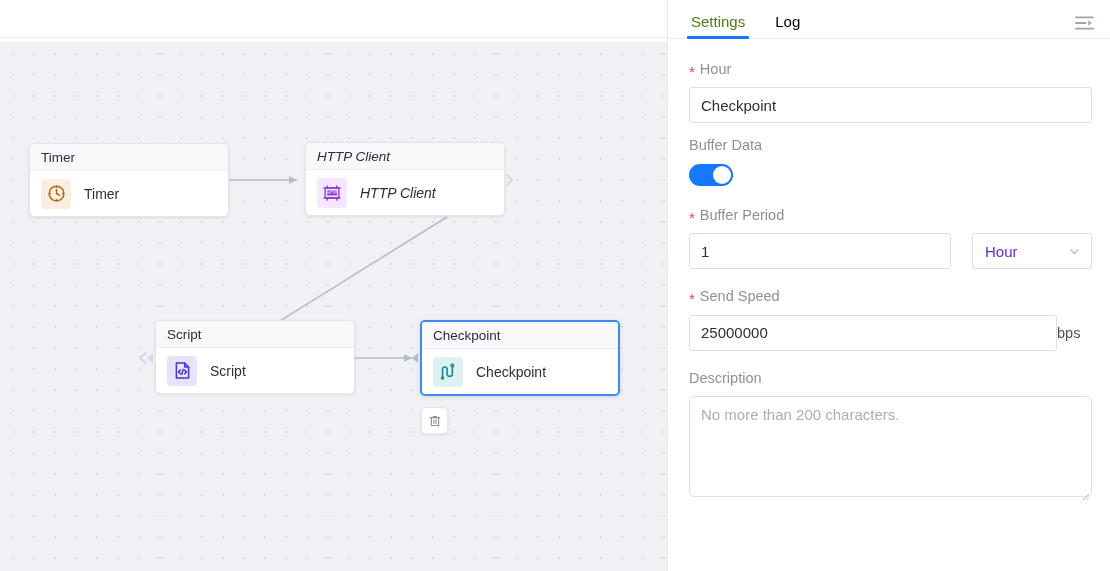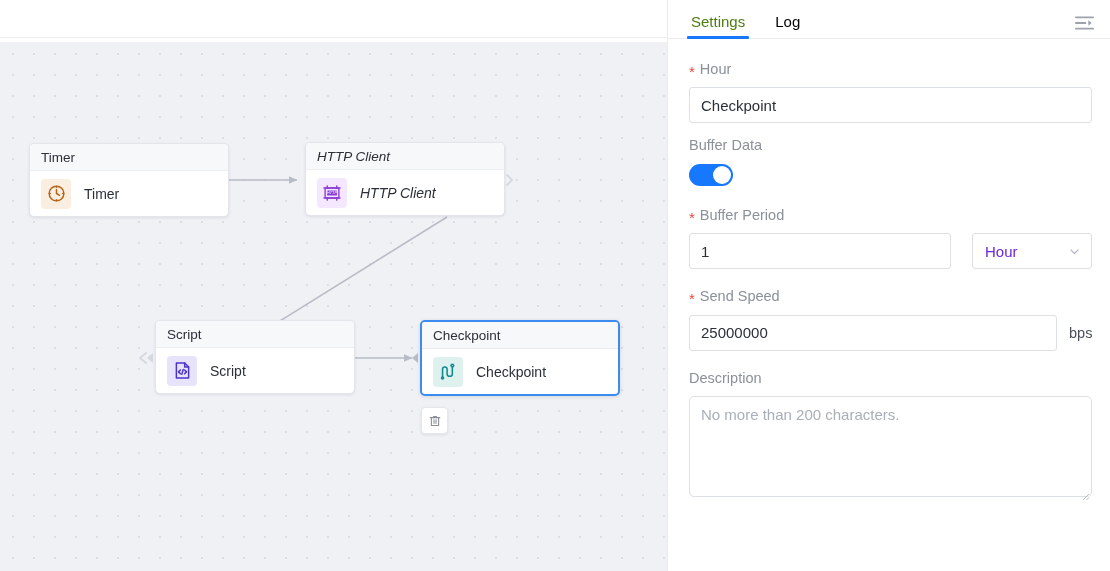--- a/index.html
+++ b/index.html
@@ -237,21 +237,20 @@
     box-sizing: border-box;
     font-size: 15px;
     color: #6d28d9;
     cursor: pointer;
   }
   .select .chev { margin-left: auto; line-height: 0; }
 
   .unit {
     font-size: 14.5px;
     color: #4a4f58;
-    margin-left: 12px;
     white-space: nowrap;
   }
 
   .textarea {
     width: 100%;
     height: 101px;
     border: 1px solid #dcdfe5;
     border-radius: 5px;
     background: #fff;
     font-size: 15px;

